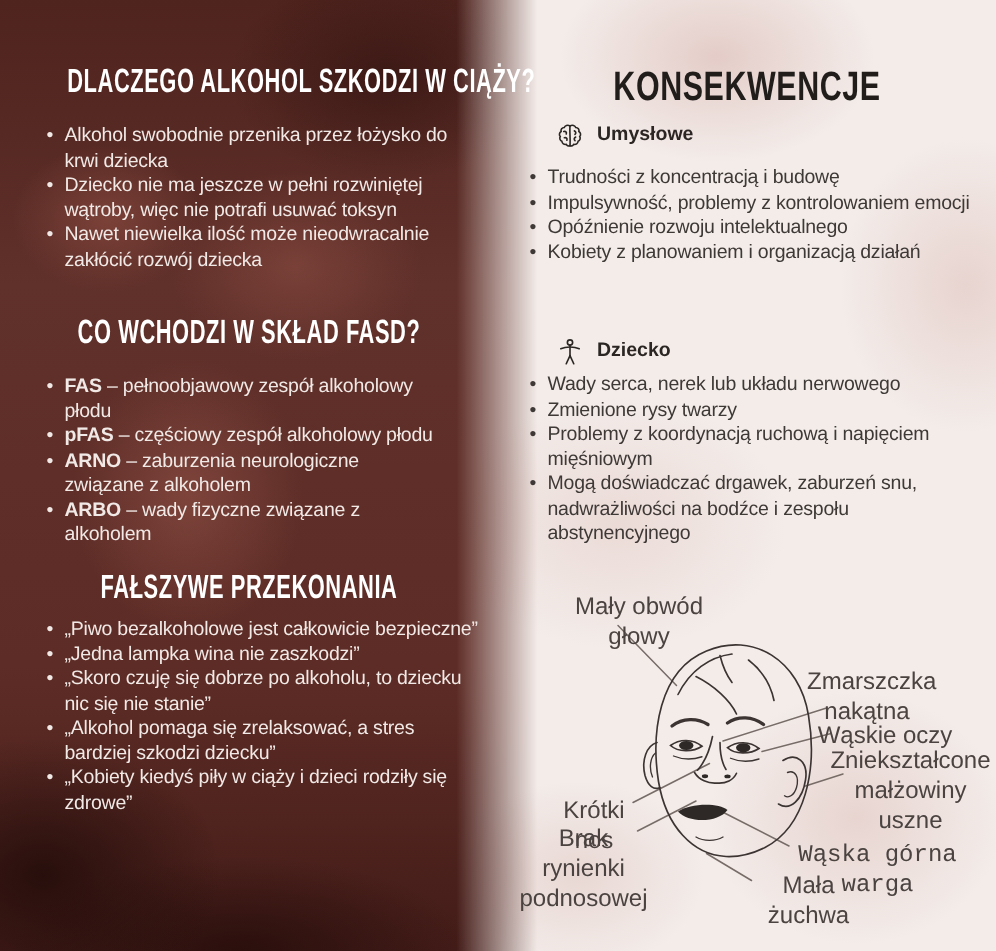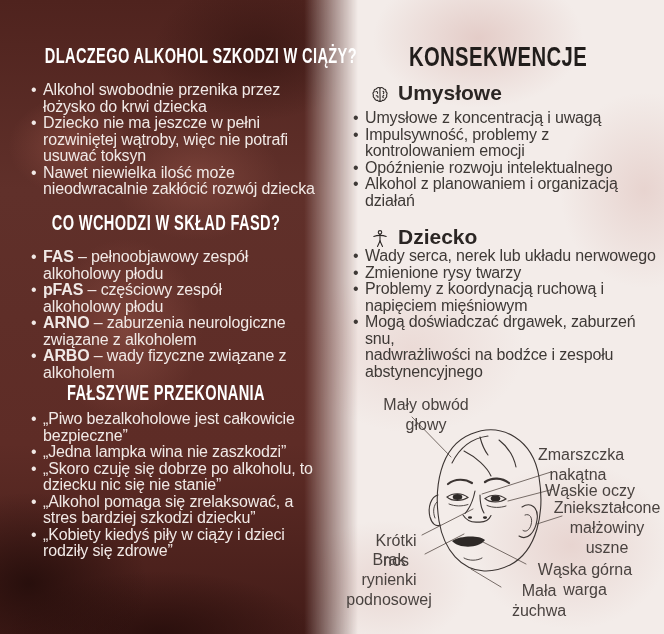--- a/index.html
+++ b/index.html
@@ -35,46 +35,46 @@
     font-size:20px;font-weight:700;letter-spacing:.5px;white-space:nowrap;
     transform:scale(.73,1.12);color:#ffffff;
   }
   .t1{top:44px;} .t2{top:211px;} .t3{top:381px;}
   .page-title{
     position:absolute;left:0;top:42px;width:100%;margin:0;text-align:center;
     font-size:26px;font-weight:700;letter-spacing:.5px;white-space:nowrap;
     transform:scale(.78,1.05);color:#211d1b;
   }
   ul.blist{position:absolute;margin:0;padding:0;list-style:none;
-    font-size:16px;line-height:16.5px;letter-spacing:-0.15px;}
+    font-size:13px;line-height:16.5px;letter-spacing:-0.15px;}
   ul.blist li{position:relative;}
   ul.blist li::before{content:"\2022";position:absolute;left:-12px;top:0;}
   ul.blist li span.txt{white-space:pre-line;}
   .light{color:#f1e9e6;} .dark-txt{color:#3e3936;}
   .list-why{top:82px;left:43px;right:12px;}
   .list-fasd{top:249px;left:43px;right:40px;}
   .list-fasd b{font-weight:700;}
   .list-myths{top:411px;left:43px;right:12px;}
   .list-mental{top:110px;left:33px;right:2px;}
   .list-physical{top:248px;left:33px;right:2px;}
-  .subhead{position:absolute;left:38px;display:flex;align-items:flex-end;gap:8px;
-    font-size:21px;font-weight:700;color:#2b2624;}
+  .subhead{position:absolute;left:38px;display:flex;align-items:flex-start;gap:8px;
+    font-size:13px;font-weight:700;color:#2b2624;}
   .sub-mental{top:81px;} .sub-physical{top:225px;}
   .subhead .icon{width:20px;height:20px;display:inline-block;}
   .subhead .icon svg{display:block;}
   .diagram{position:absolute;left:330px;top:385px;width:334px;height:249px;}
   .diagram svg.face{position:absolute;left:0;top:0;}
   .dlabel{position:absolute;font-size:16px;line-height:1.25;color:#4a4340;text-align:center;}
   .lab-head{left:36px;top:10px;width:120px;}
   .lab-epicanthal{left:208px;top:60px;width:80px;}
   .lab-eyes{left:212px;top:96px;width:96px;}
   .lab-ears{left:222px;top:113px;width:110px;}
   .lab-nose{left:36px;top:146px;width:60px;}
   .lab-philtrum{left:16px;top:165px;width:86px;}
-  .lab-lip{left:192px;top:175px;width:126px;}
+  .lab-lip{left:192px;top:175px;width:126px;font-family:Liberation Mono, monospace;}
   .lab-jaw{left:164px;top:196px;width:90px;}
 </style>
 </head>
 <body>
 
 <div class="page">
   <div class="bg-left"></div>
 
   <div class="col col-left">
     <h2 class="section-title t1">DLACZEGO ALKOHOL SZKODZI W CIĄŻY?</h2>
@@ -113,24 +113,24 @@
           <path d="M12,3.5 C11.6,8 12.4,14 12,19.3"></path>
           <path d="M7,8 C8.5,7.5 9.5,8.5 9,10"></path>
           <path d="M15.5,7.5 C16.8,8 17,9.5 16,10.3"></path>
           <path d="M7.5,13 C9,12.6 10,13.6 9.5,15"></path>
           <path d="M16.5,12.5 C15.2,13 15,14.5 16,15.3"></path>
         </svg>
       </span>
       <span>Umysłowe</span>
     </div>
     <ul class="blist dark-txt list-mental">
-      <li><span class="txt">Umysłowe z koncentracją i uwagą</span></li>
+      <li><span class="txt">Trudności z koncentracją i budowę</span></li>
       <li><span class="txt">Impulsywność, problemy z kontrolowaniem emocji</span></li>
       <li><span class="txt">Opóźnienie rozwoju intelektualnego</span></li>
-      <li><span class="txt">Alkohol z planowaniem i organizacją działań</span></li>
+      <li><span class="txt">Kobiety z planowaniem i organizacją działań</span></li>
     </ul>
 
     <div class="subhead sub-physical">
       <span class="icon">
         <svg width="20" height="20" viewBox="0 0 24 24" fill="none" stroke="#2b2624" stroke-width="1.3" stroke-linecap="round">
           <circle cx="12" cy="4" r="2.1"></circle>
           <path d="M12,6.3 L12,14.5"></path>
           <path d="M4.6,8.9 C7,7.9 9,7.6 12,7.6 C15,7.6 17,7.9 19.4,8.9"></path>
           <path d="M12,14.5 L9,21"></path>
           <path d="M12,14.5 L15,21"></path>

